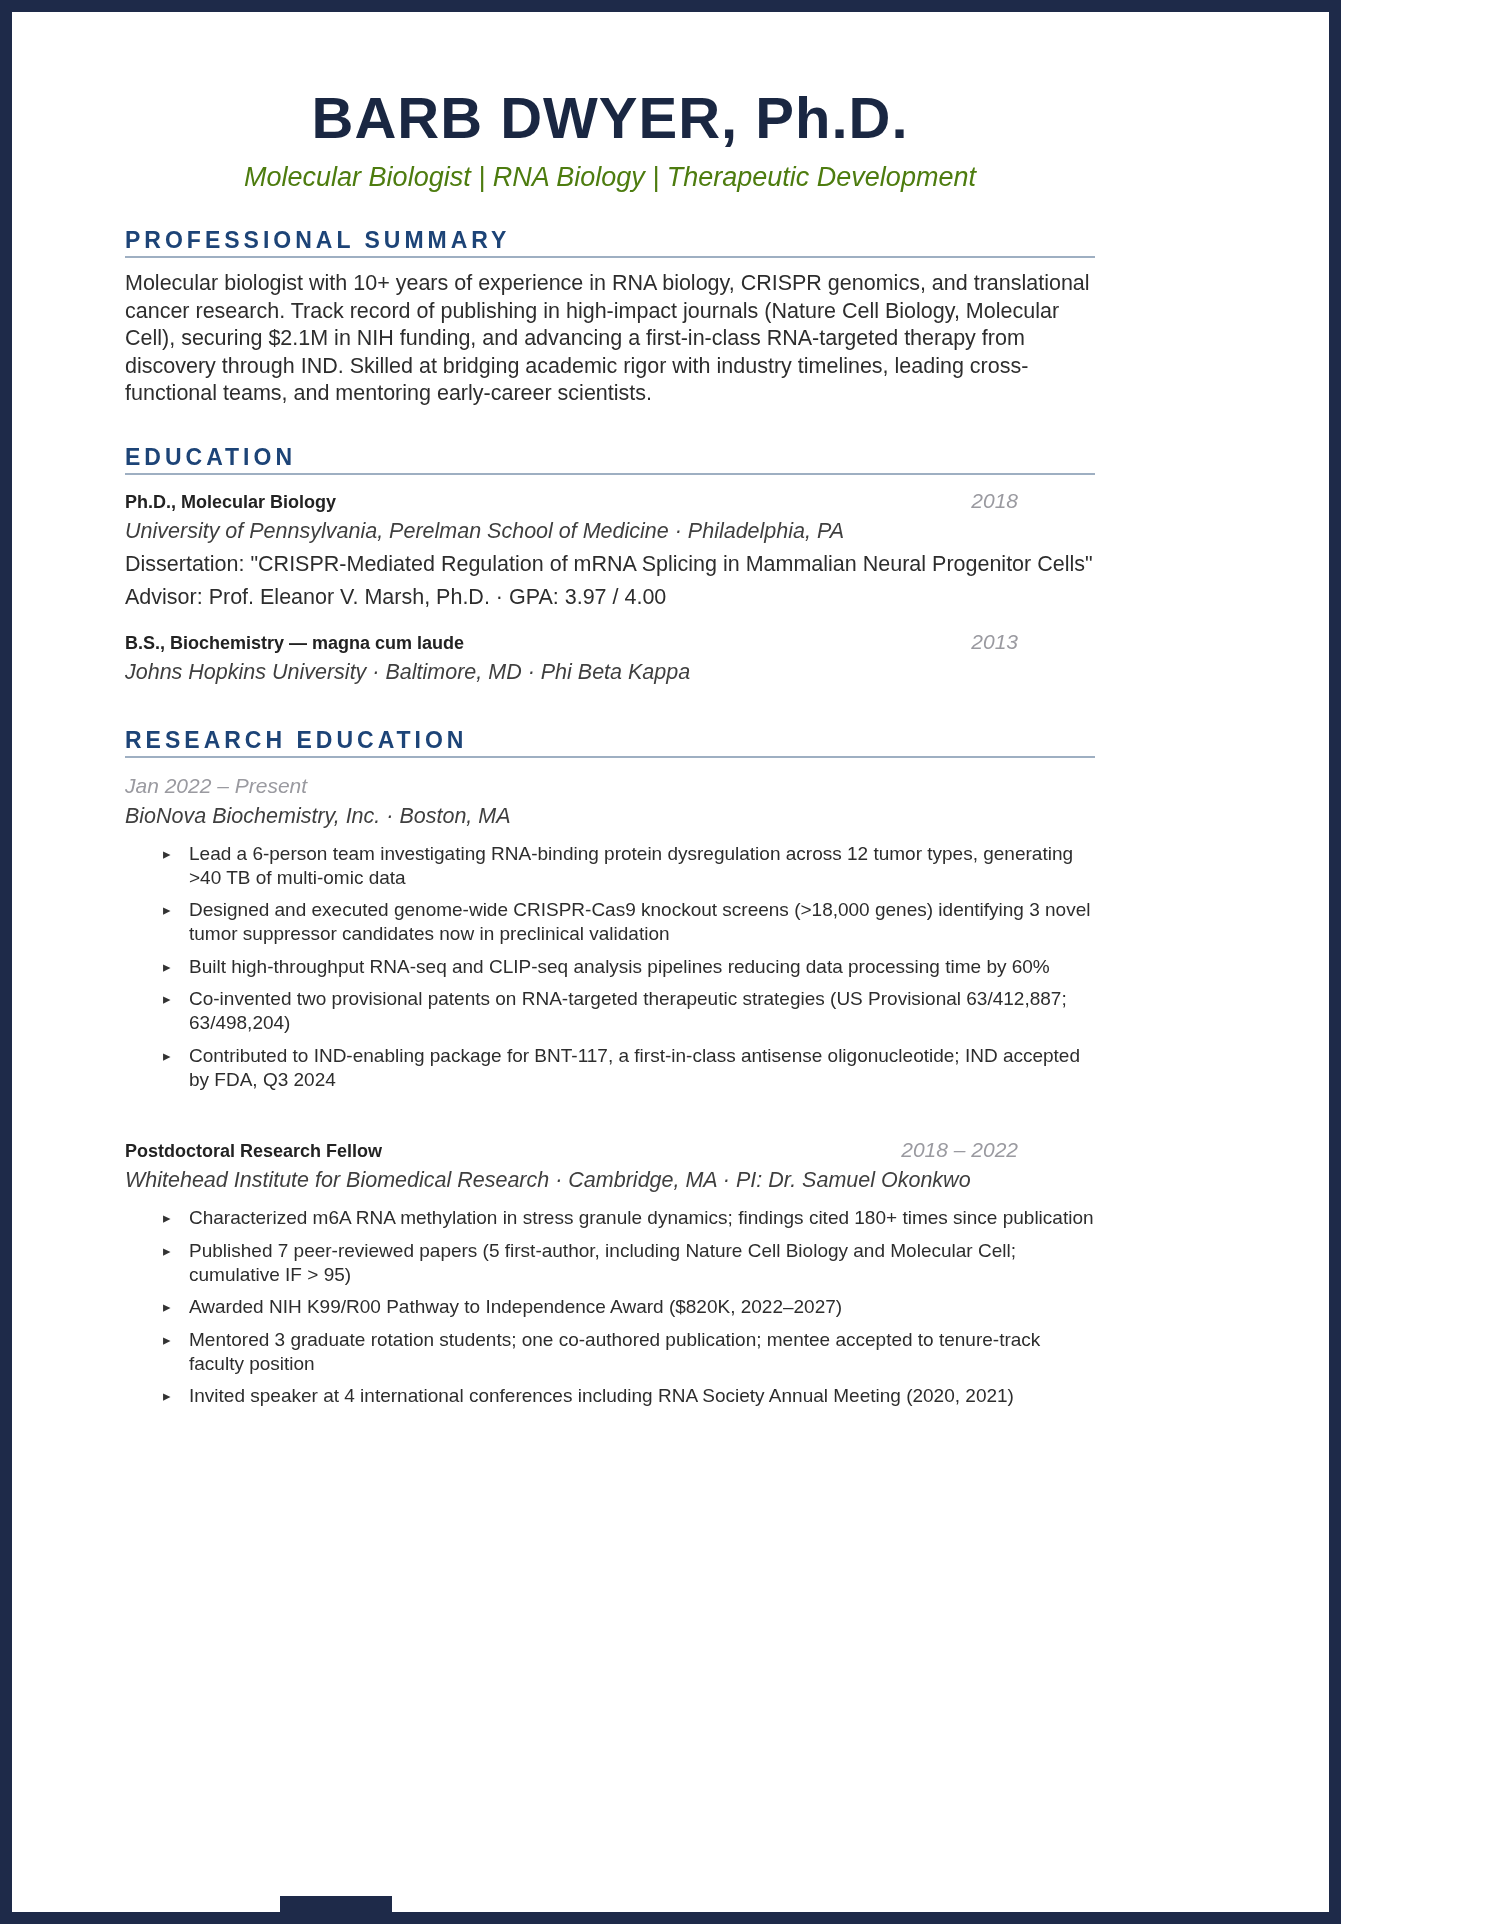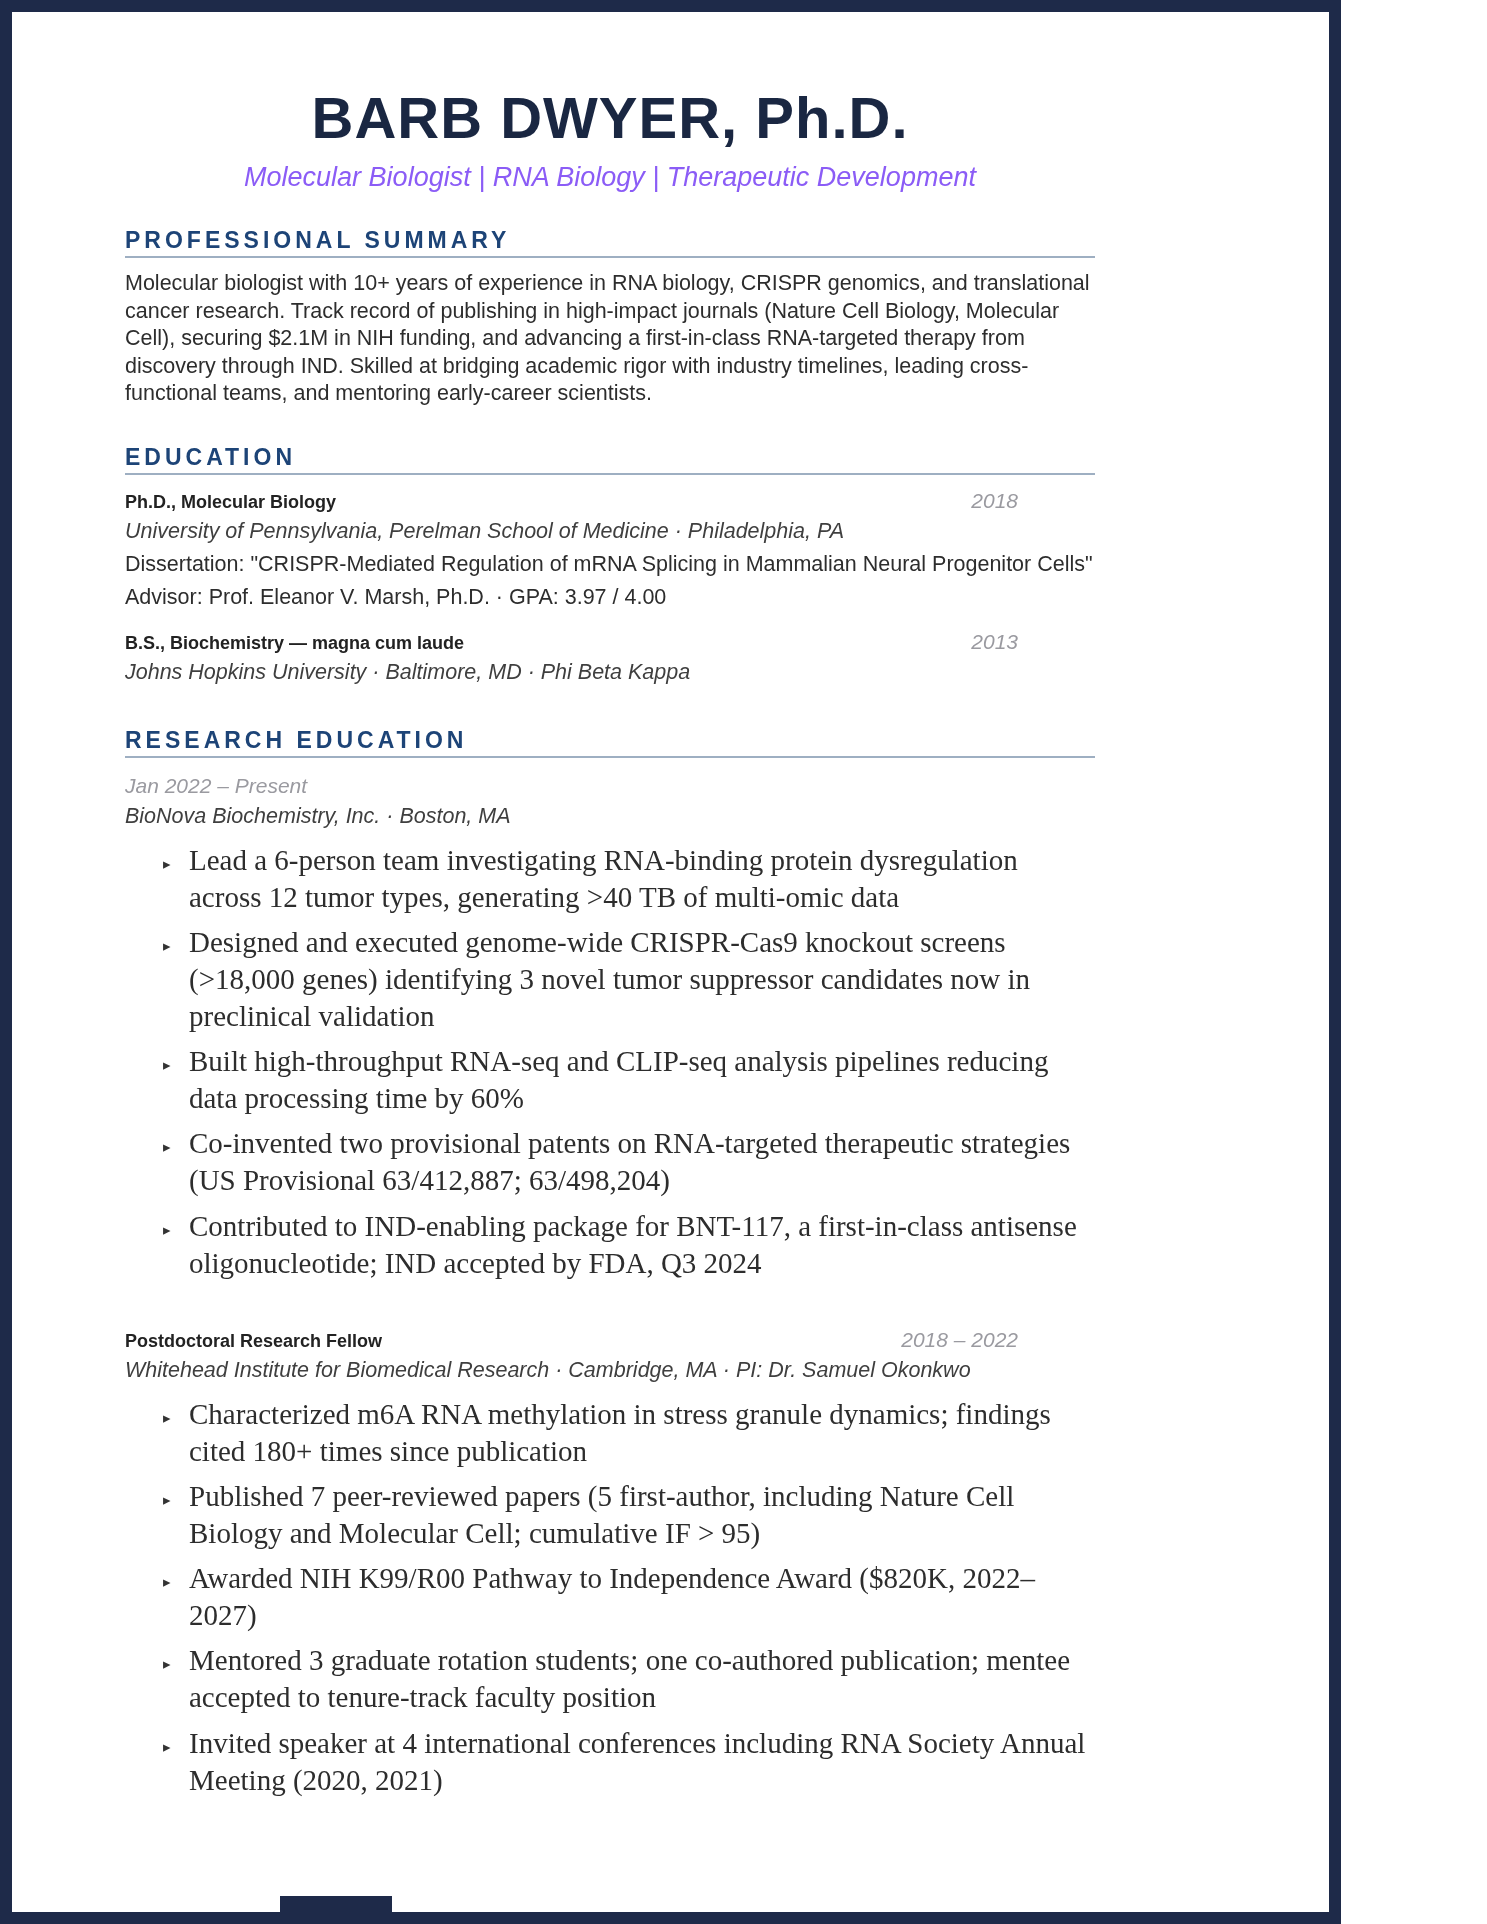--- a/index.html
+++ b/index.html
@@ -29,21 +29,21 @@
     font-size: 58px;
     font-weight: 800;
     letter-spacing: 1px;
     color: #1a2742;
     line-height: 1.05;
   }
   .headline {
     margin-top: 12px;
     font-size: 27px;
     font-style: italic;
-    color: #8b5cf6;
+    color: #4d7c0f;
     line-height: 1.2;
   }
   .contact {
     margin: 13px auto 0 auto;
     max-width: 980px;
     font-size: 20.5px;
     color: #3a3a3a;
     line-height: 1.35;
   }
 
@@ -103,24 +103,23 @@
     line-height: 1.3;
   }
 
   
   .job { margin-top: 16px; }
   .job + .job { margin-top: 46px; }
   .bullets { margin-top: 11px; }
   .bullet {
     display: flex;
     margin: 0 0 8px 38px;
-    font-size: 29px;
+    font-size: 19px;
     color: #2d2d2d;
     line-height: 1.28;
-    font-family: Liberation Serif, serif;
   }
   .bm {
     flex: 0 0 26px;
     color: #333333;
   }
   .bm::before {
     content: "▸";
     font-size: 15px;
     position: relative;
     top: -1px;

